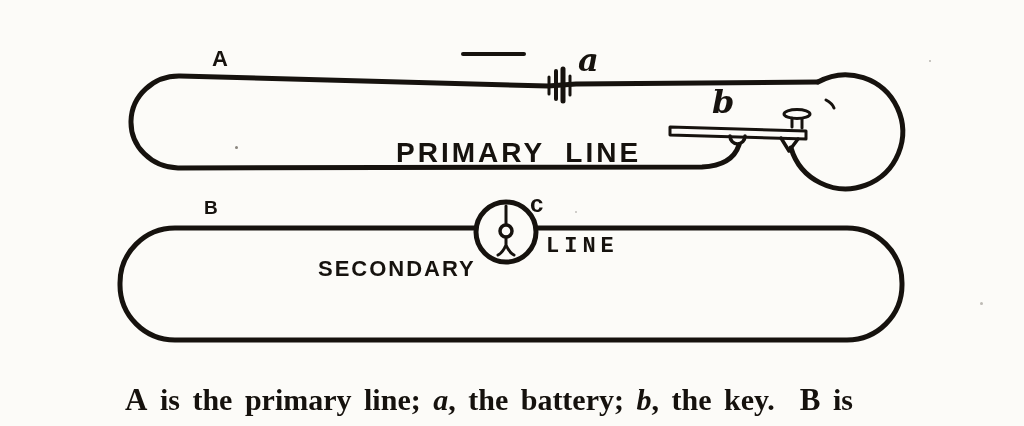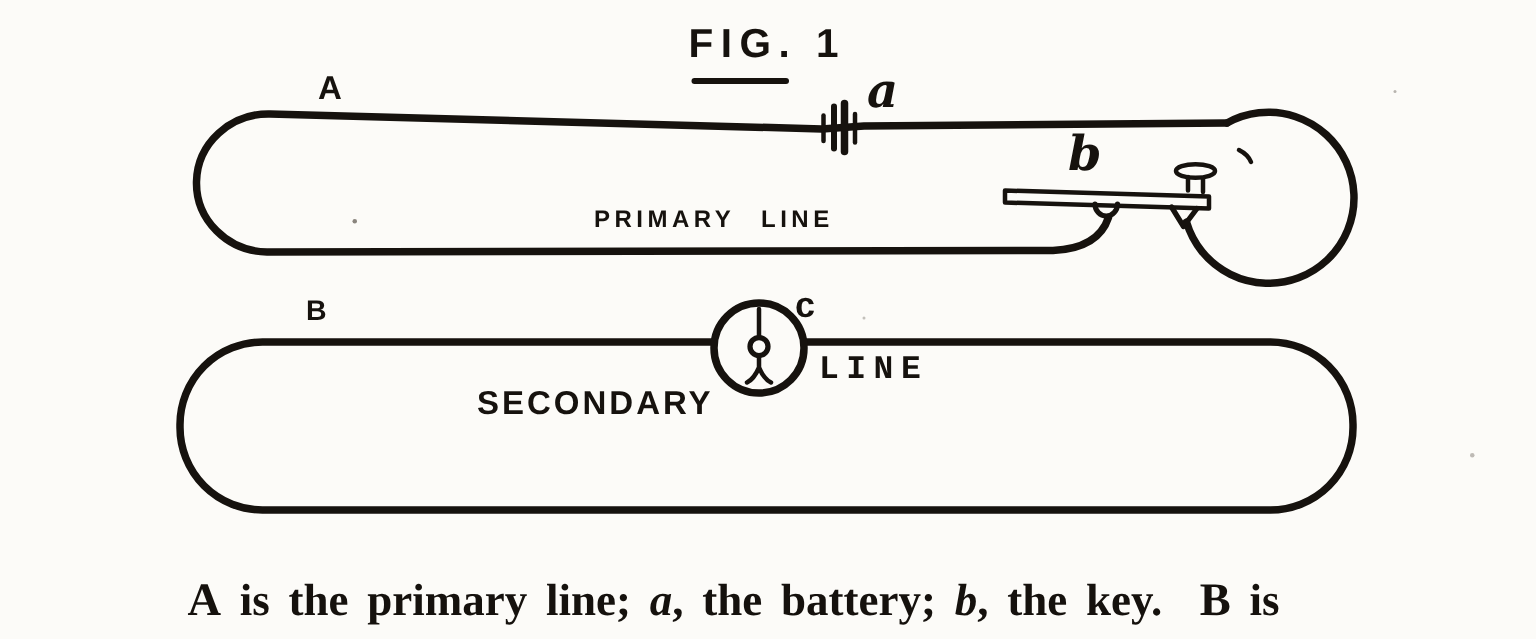--- a/index.html
+++ b/index.html
@@ -38,21 +38,21 @@
     left:461px;top:52px;
     width:65px;height:4px;
     background:#16120e;
     border-radius:2px;
   }
   .lbl-A{left:212px;top:48px;font-size:22px;}
   .lbl-B{left:204px;top:198px;font-size:19px;}
   .lbl-a{left:578px;top:44px;font-size:32px;}
   .lbl-b{left:712px;top:86px;font-size:32px;}
   .lbl-c{left:530px;top:192px;font-size:24px;}
-  .lbl-primary{left:396px;top:139px;font-size:16px;letter-spacing:3px;word-spacing:10px;}
+  .lbl-primary{left:396px;top:139px;font-size:28px;letter-spacing:3px;word-spacing:10px;}
   .lbl-secondary{left:318px;top:234px;font-size:22px;letter-spacing:2px;margin-top:24px;}
   .lbl-line{left:546px;top:236px;font-size:22px;letter-spacing:5px;font-family:Liberation Mono, monospace;}
   .caption{
     position:absolute;
     left:50px;top:347px;
     width:960px;
     font-family:"Liberation Serif",serif;
     font-weight:700;
     font-size:30px;
     line-height:35px;
@@ -108,21 +108,20 @@
         <circle cx="506" cy="232" r="30" stroke-width="5" fill="#fcfbf8"></circle>
         <path stroke-width="3" d="M 506,206 V 224"></path>
         <circle cx="506" cy="231" r="6" stroke-width="3.5" fill="#fcfbf8"></circle>
         <path stroke-width="3" d="M 506,237 V 246
                  M 506,245 C 503,252 500,254 498,255
                  M 506,245 C 509,252 512,254 514,255"></path>
       </g>
     </g>
   </svg>
 
-  <div class="dlabel fig-title">FIG. 1</div>
   <div class="abs fig-underline"></div>
 
   <div class="dlabel lbl-A">A</div>
   <div class="hand lbl-a">a</div>
   <div class="hand lbl-b">b</div>
   <div class="dlabel lbl-B">B</div>
   <div class="dlabel lbl-c">c</div>
 
   <div class="dlabel lbl-primary">PRIMARY LINE</div>
   <div class="dlabel lbl-secondary">SECONDARY</div>

